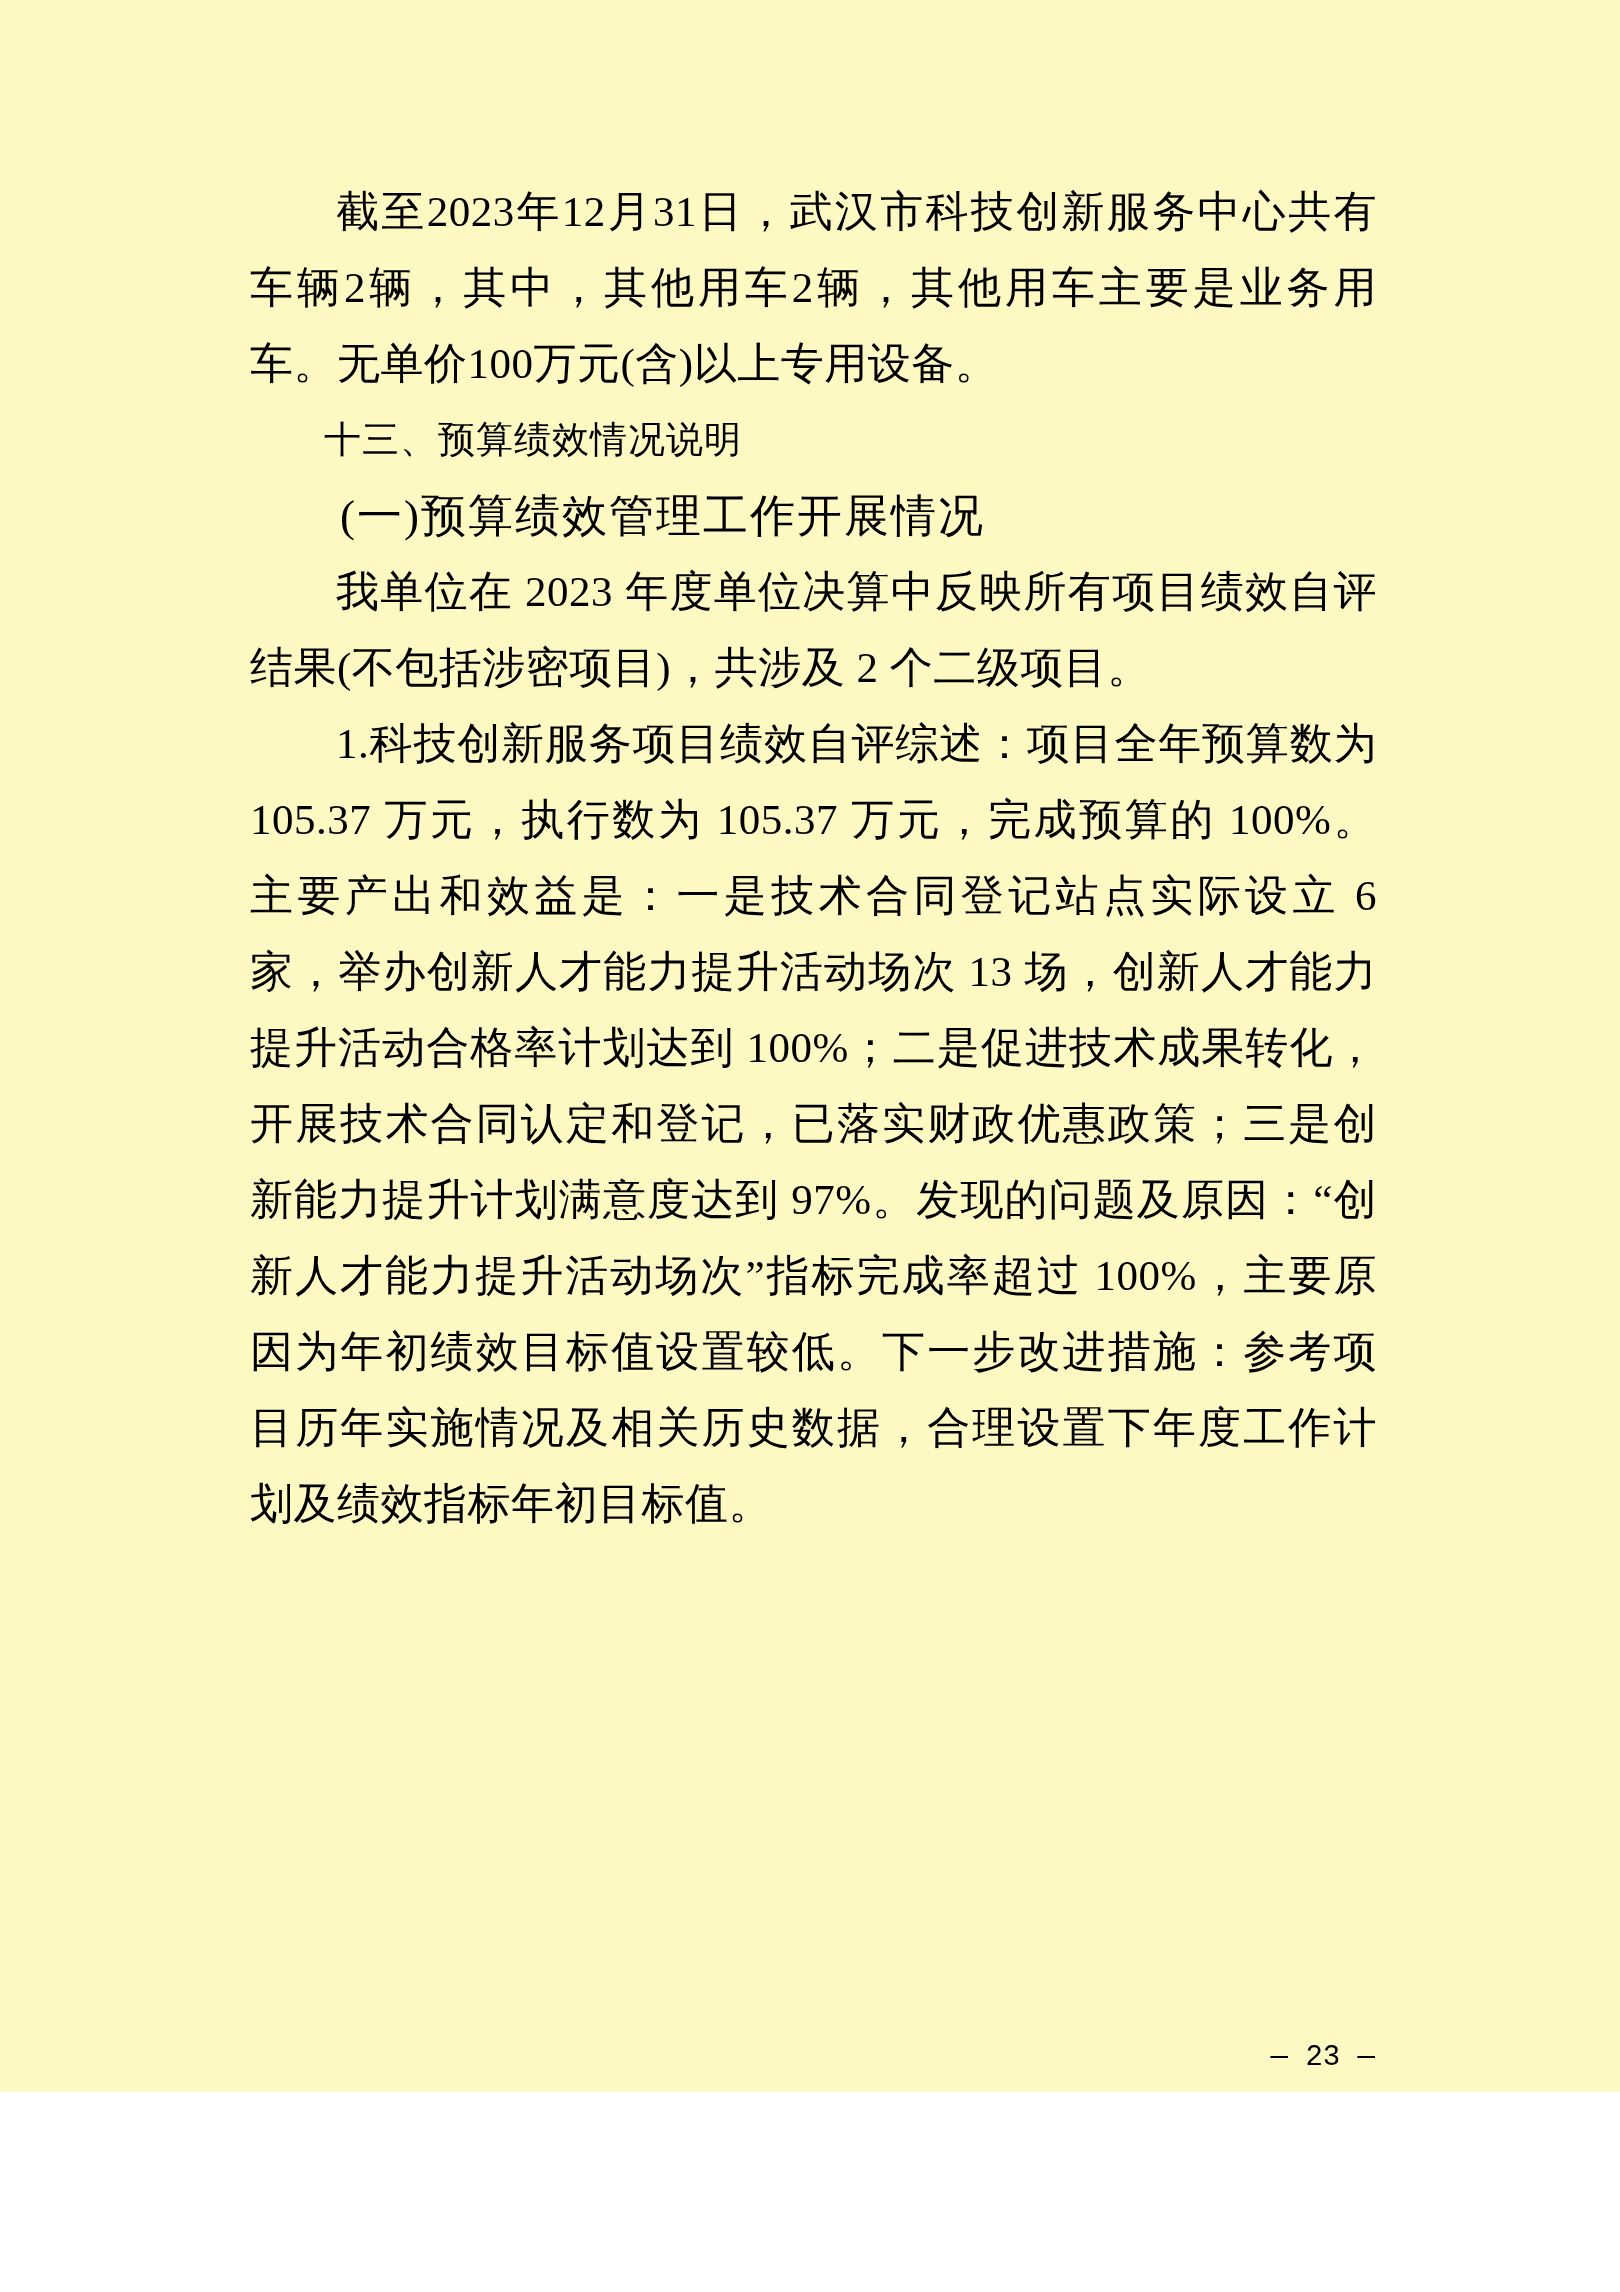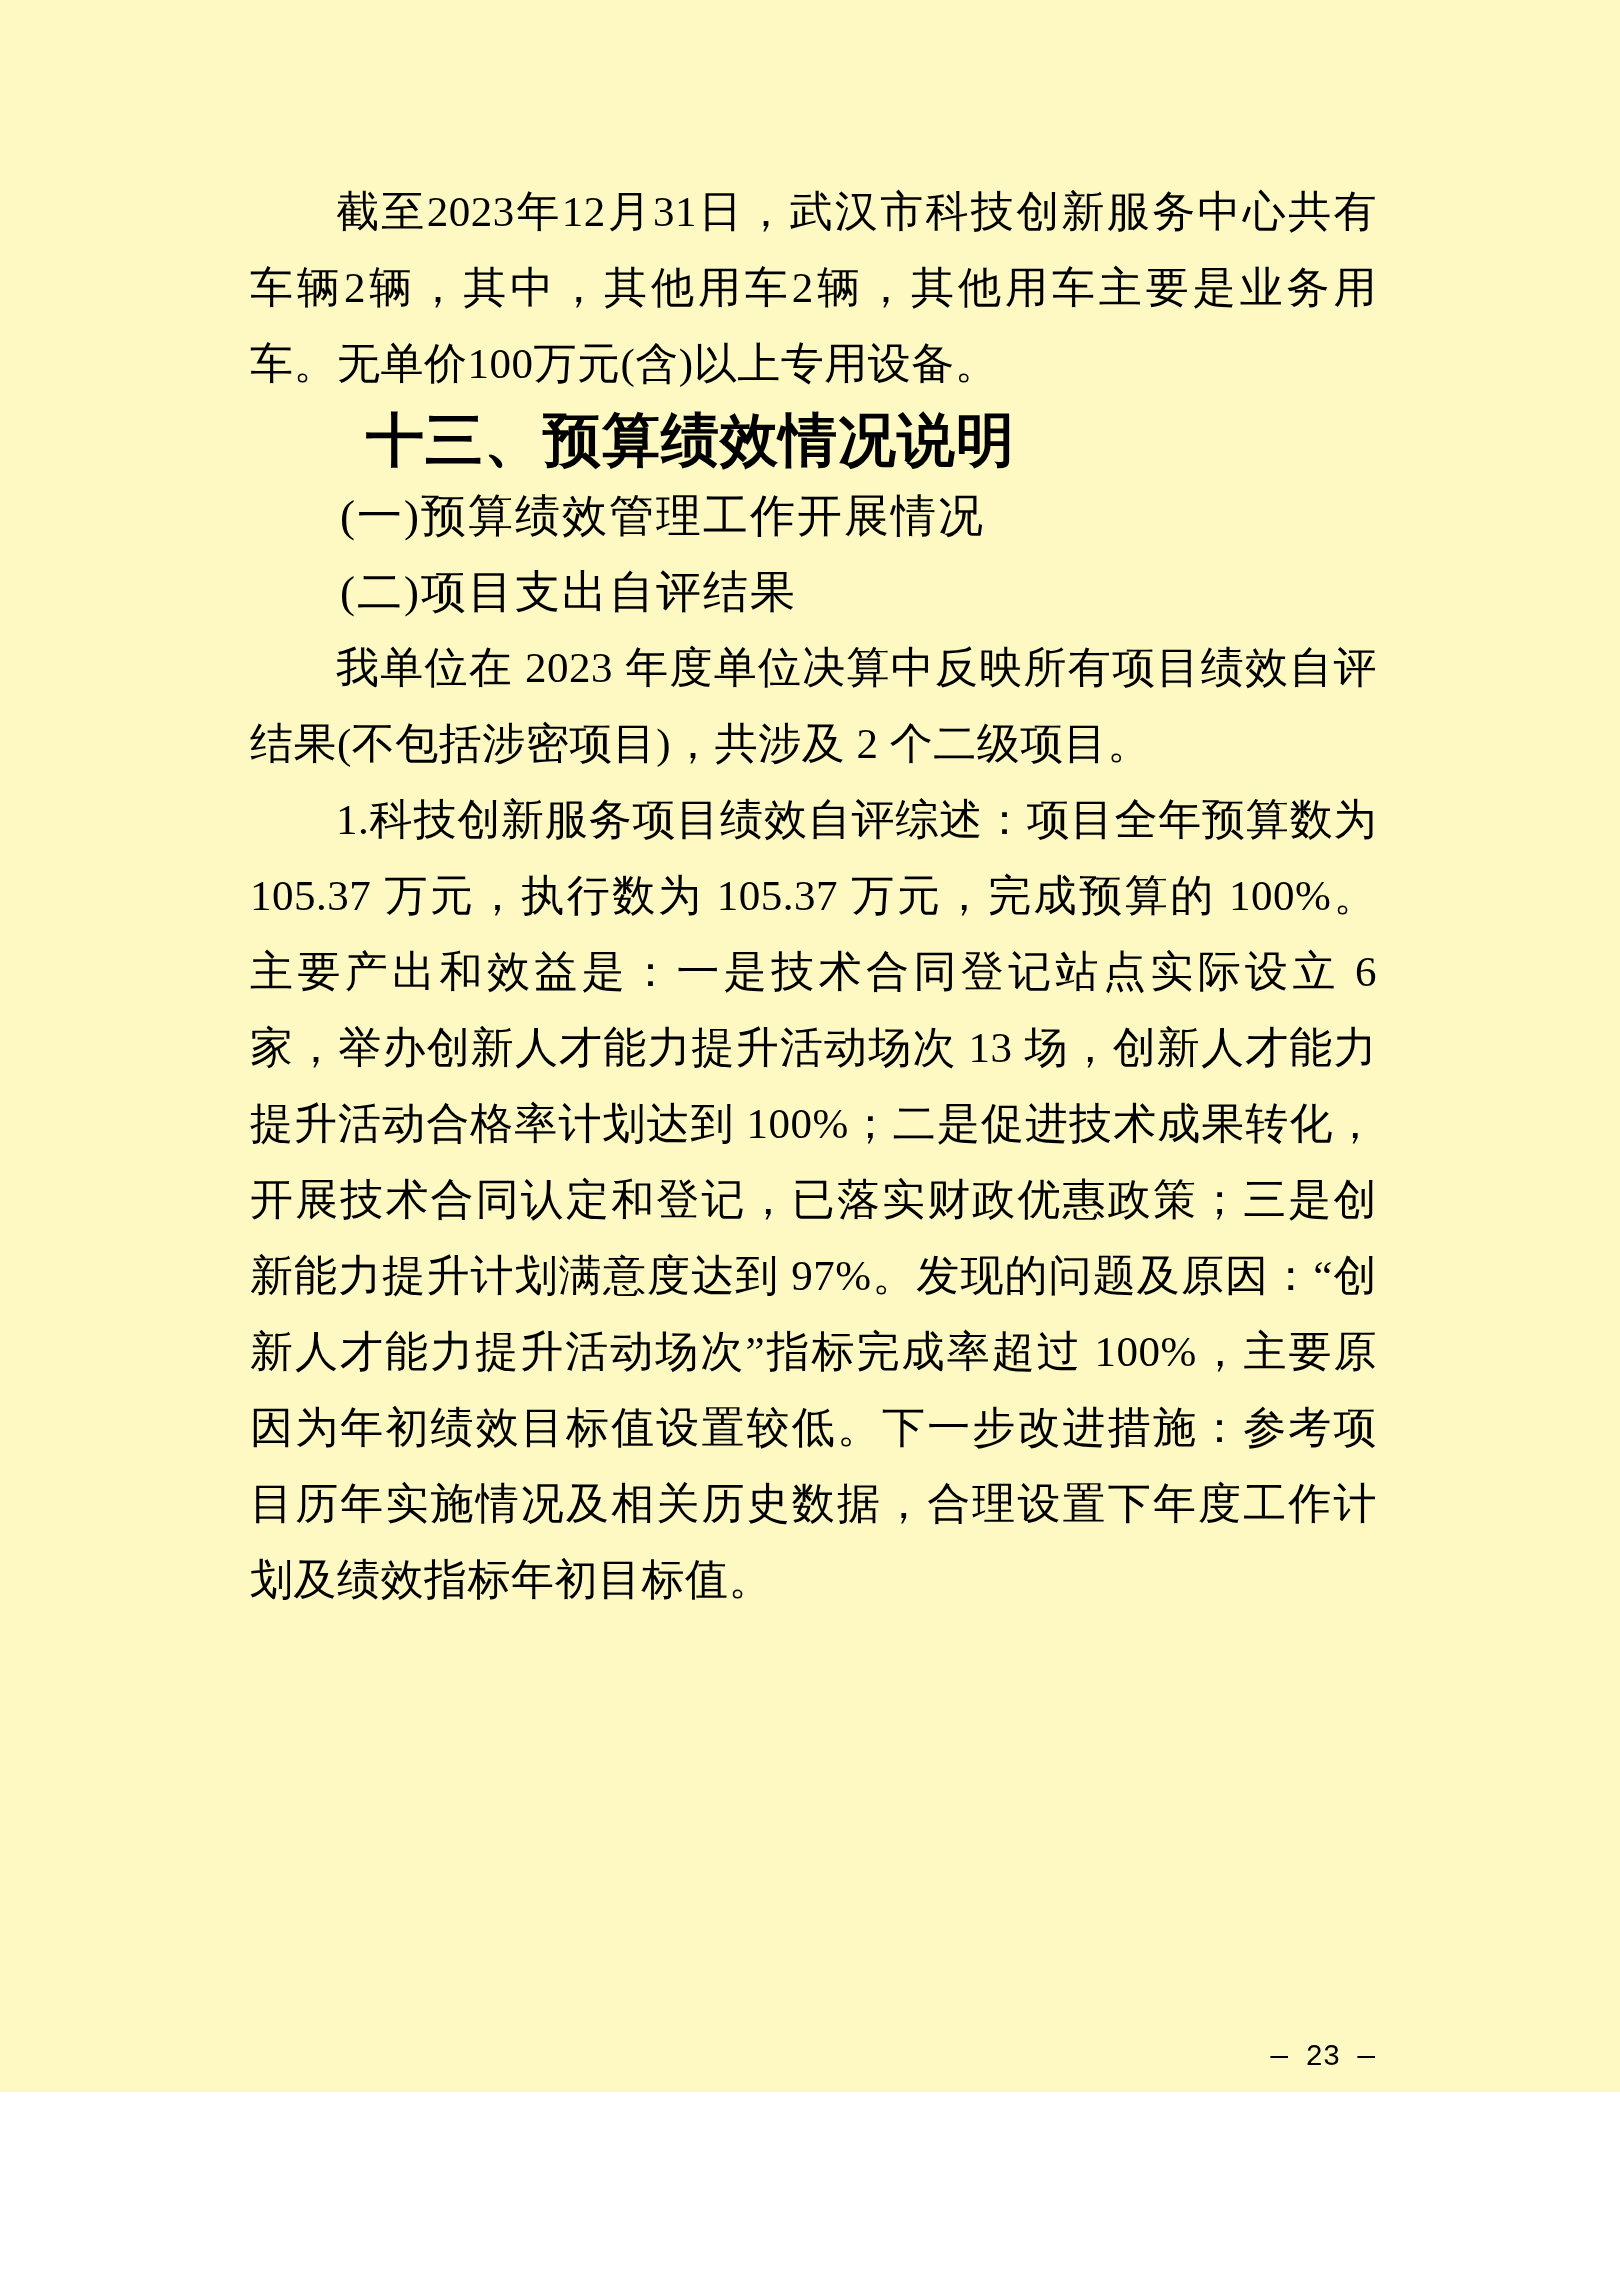--- a/index.html
+++ b/index.html
@@ -26,23 +26,23 @@
     margin: 0;
     font-size: 43px;
     line-height: 76px;
     text-align: justify;
     text-indent: 2em;
     font-family: "Liberation Serif", "DejaVu Serif", serif;
     letter-spacing: 0.5px;
   }
   .p-heading {
     margin: 0;
-    font-size: 58px;
+    font-size: 37px;
     line-height: 76px;
-    font-weight: bold;
+    font-weight: normal;
     text-indent: 2em;
     font-family: "Liberation Sans", "DejaVu Sans", sans-serif;
     letter-spacing: 1px;
   }
   .p-sub {
     margin: 0;
     font-size: 45px;
     line-height: 76px;
     text-indent: 2em;
     text-align: justify;
@@ -60,19 +60,18 @@
   }
 </style>
 </head>
 <body>
 
 <div class="page">
   <div class="content">
     <p class="p-body">截至2023年12月31日，武汉市科技创新服务中心共有车辆2辆，其中，其他用车2辆，其他用车主要是业务用车。无单价100万元(含)以上专用设备。</p>
     <p class="p-heading">十三、预算绩效情况说明</p>
     <p class="p-sub">(一)预算绩效管理工作开展情况</p>
-    <p class="p-sub">(二)项目支出自评结果</p>
     <p class="p-body">我单位在 2023 年度单位决算中反映所有项目绩效自评结果(不包括涉密项目)，共涉及 2 个二级项目。</p>
     <p class="p-body">1.科技创新服务项目绩效自评综述：项目全年预算数为 105.37 万元，执行数为 105.37 万元，完成预算的 100%。主要产出和效益是：一是技术合同登记站点实际设立 6 家，举办创新人才能力提升活动场次 13 场，创新人才能力提升活动合格率计划达到 100%；二是促进技术成果转化，开展技术合同认定和登记，已落实财政优惠政策；三是创新能力提升计划满意度达到 97%。发现的问题及原因：“创新人才能力提升活动场次”指标完成率超过 100%，主要原因为年初绩效目标值设置较低。下一步改进措施：参考项目历年实施情况及相关历史数据，合理设置下年度工作计划及绩效指标年初目标值。</p>
   </div>
   <div class="footer">— 23 —</div>
 </div>
 
 
 </body></html>

